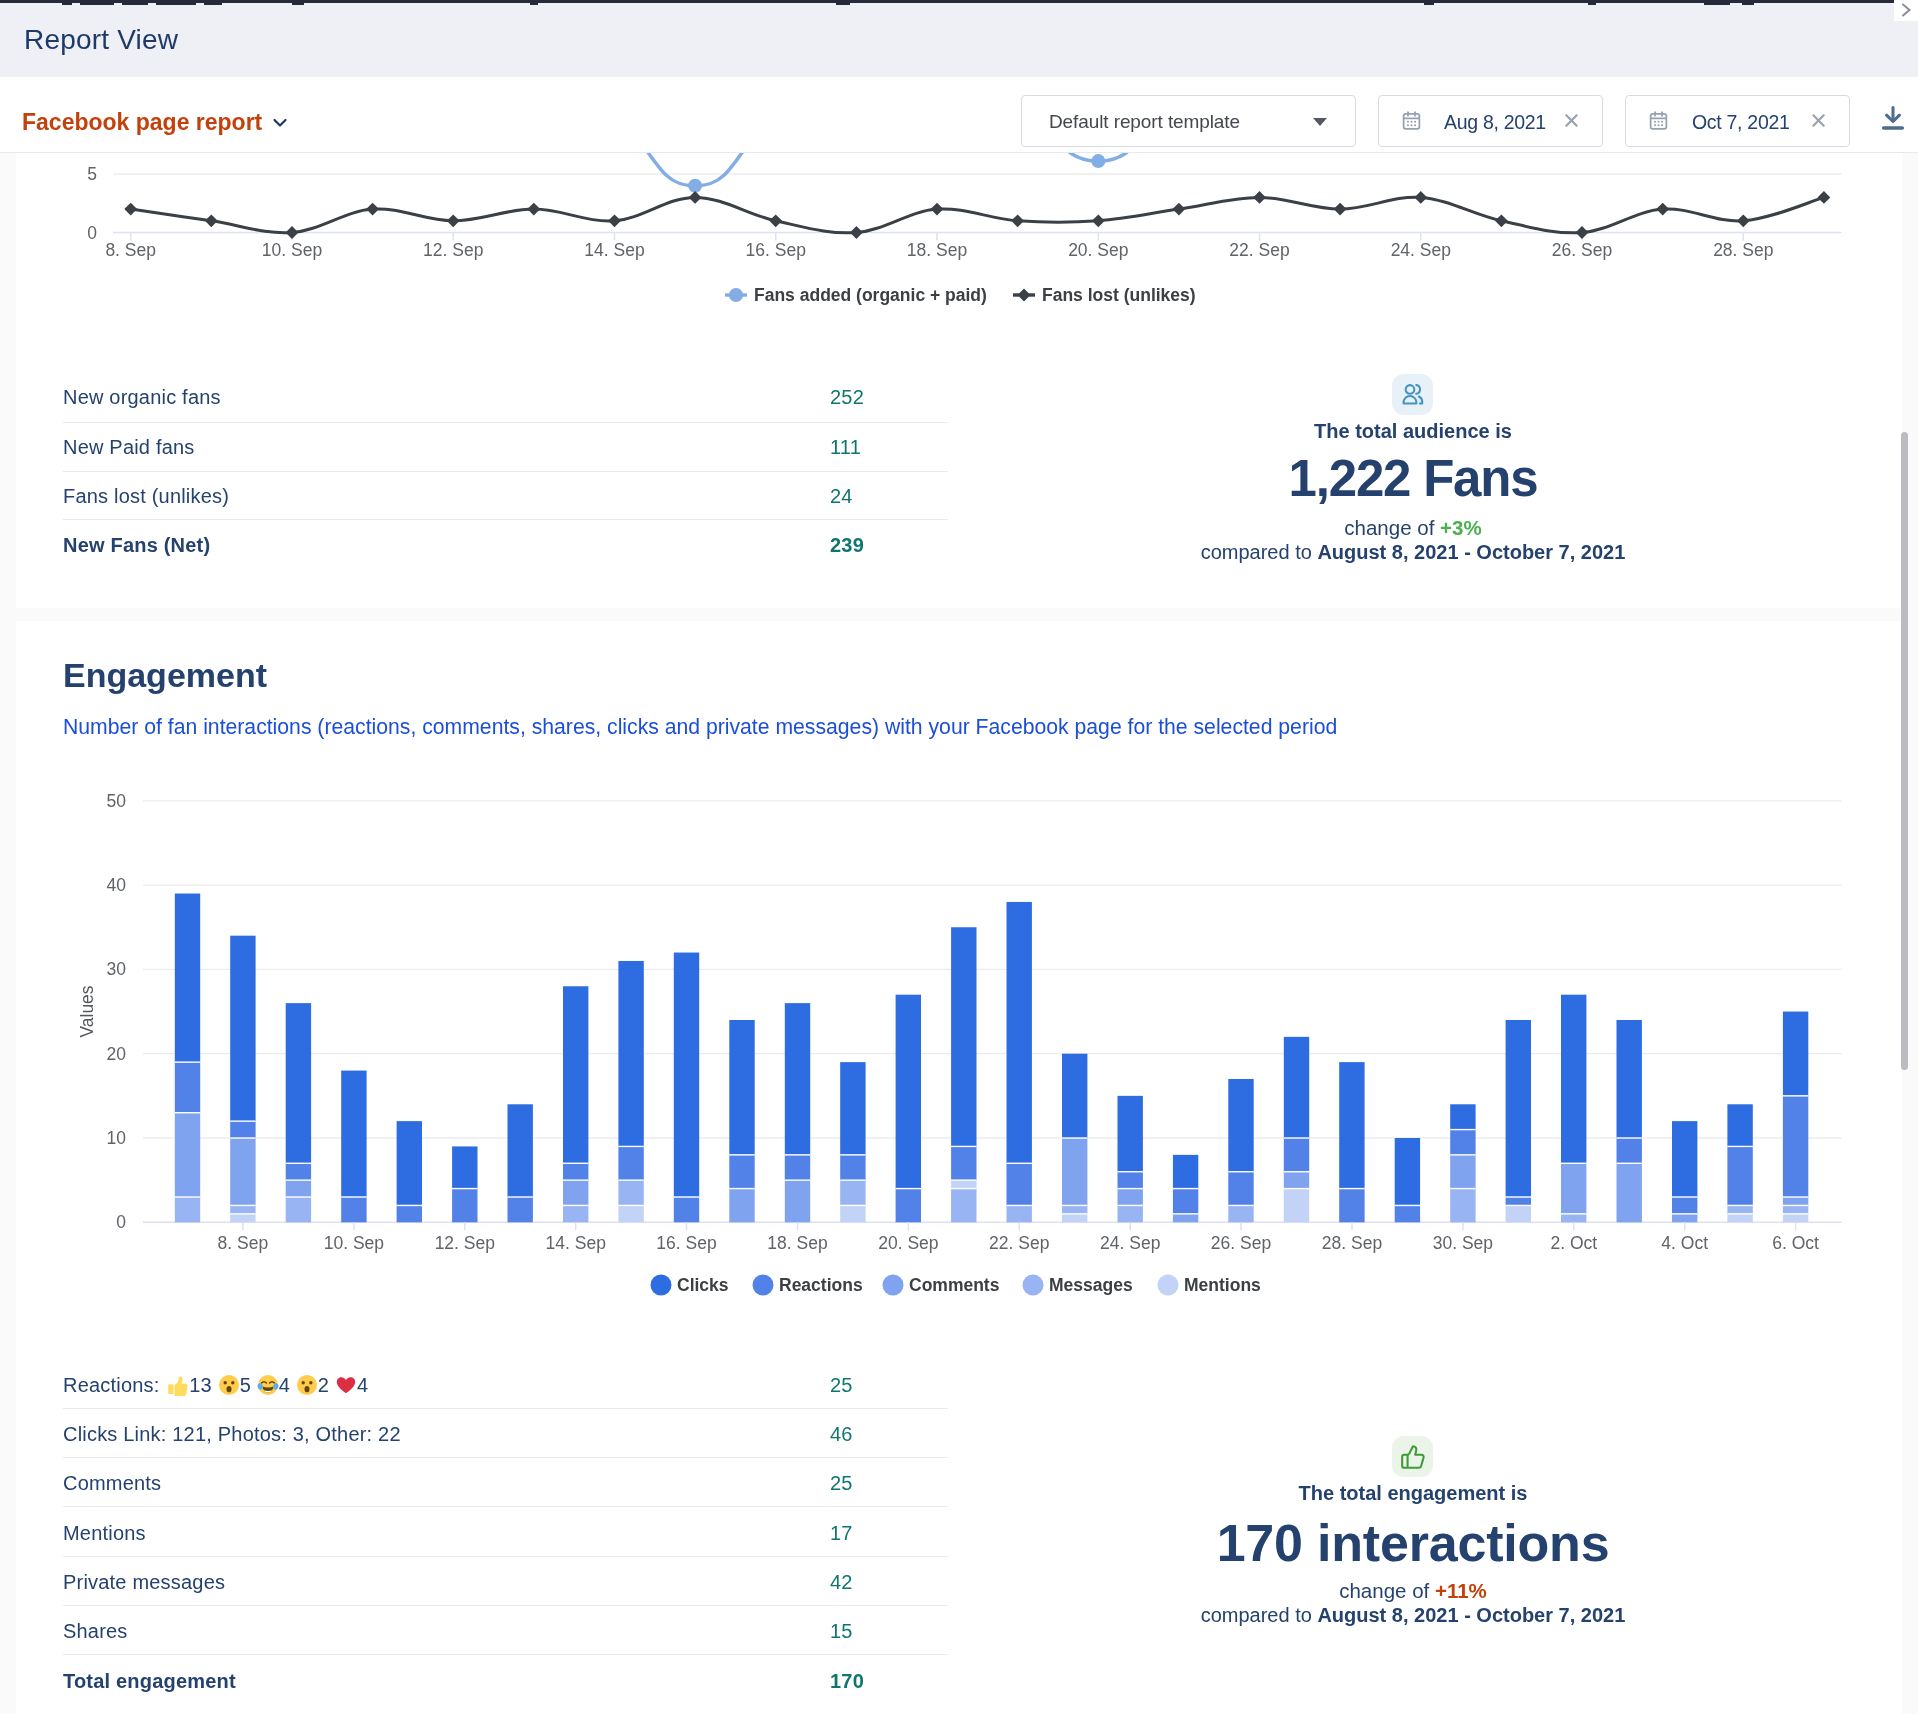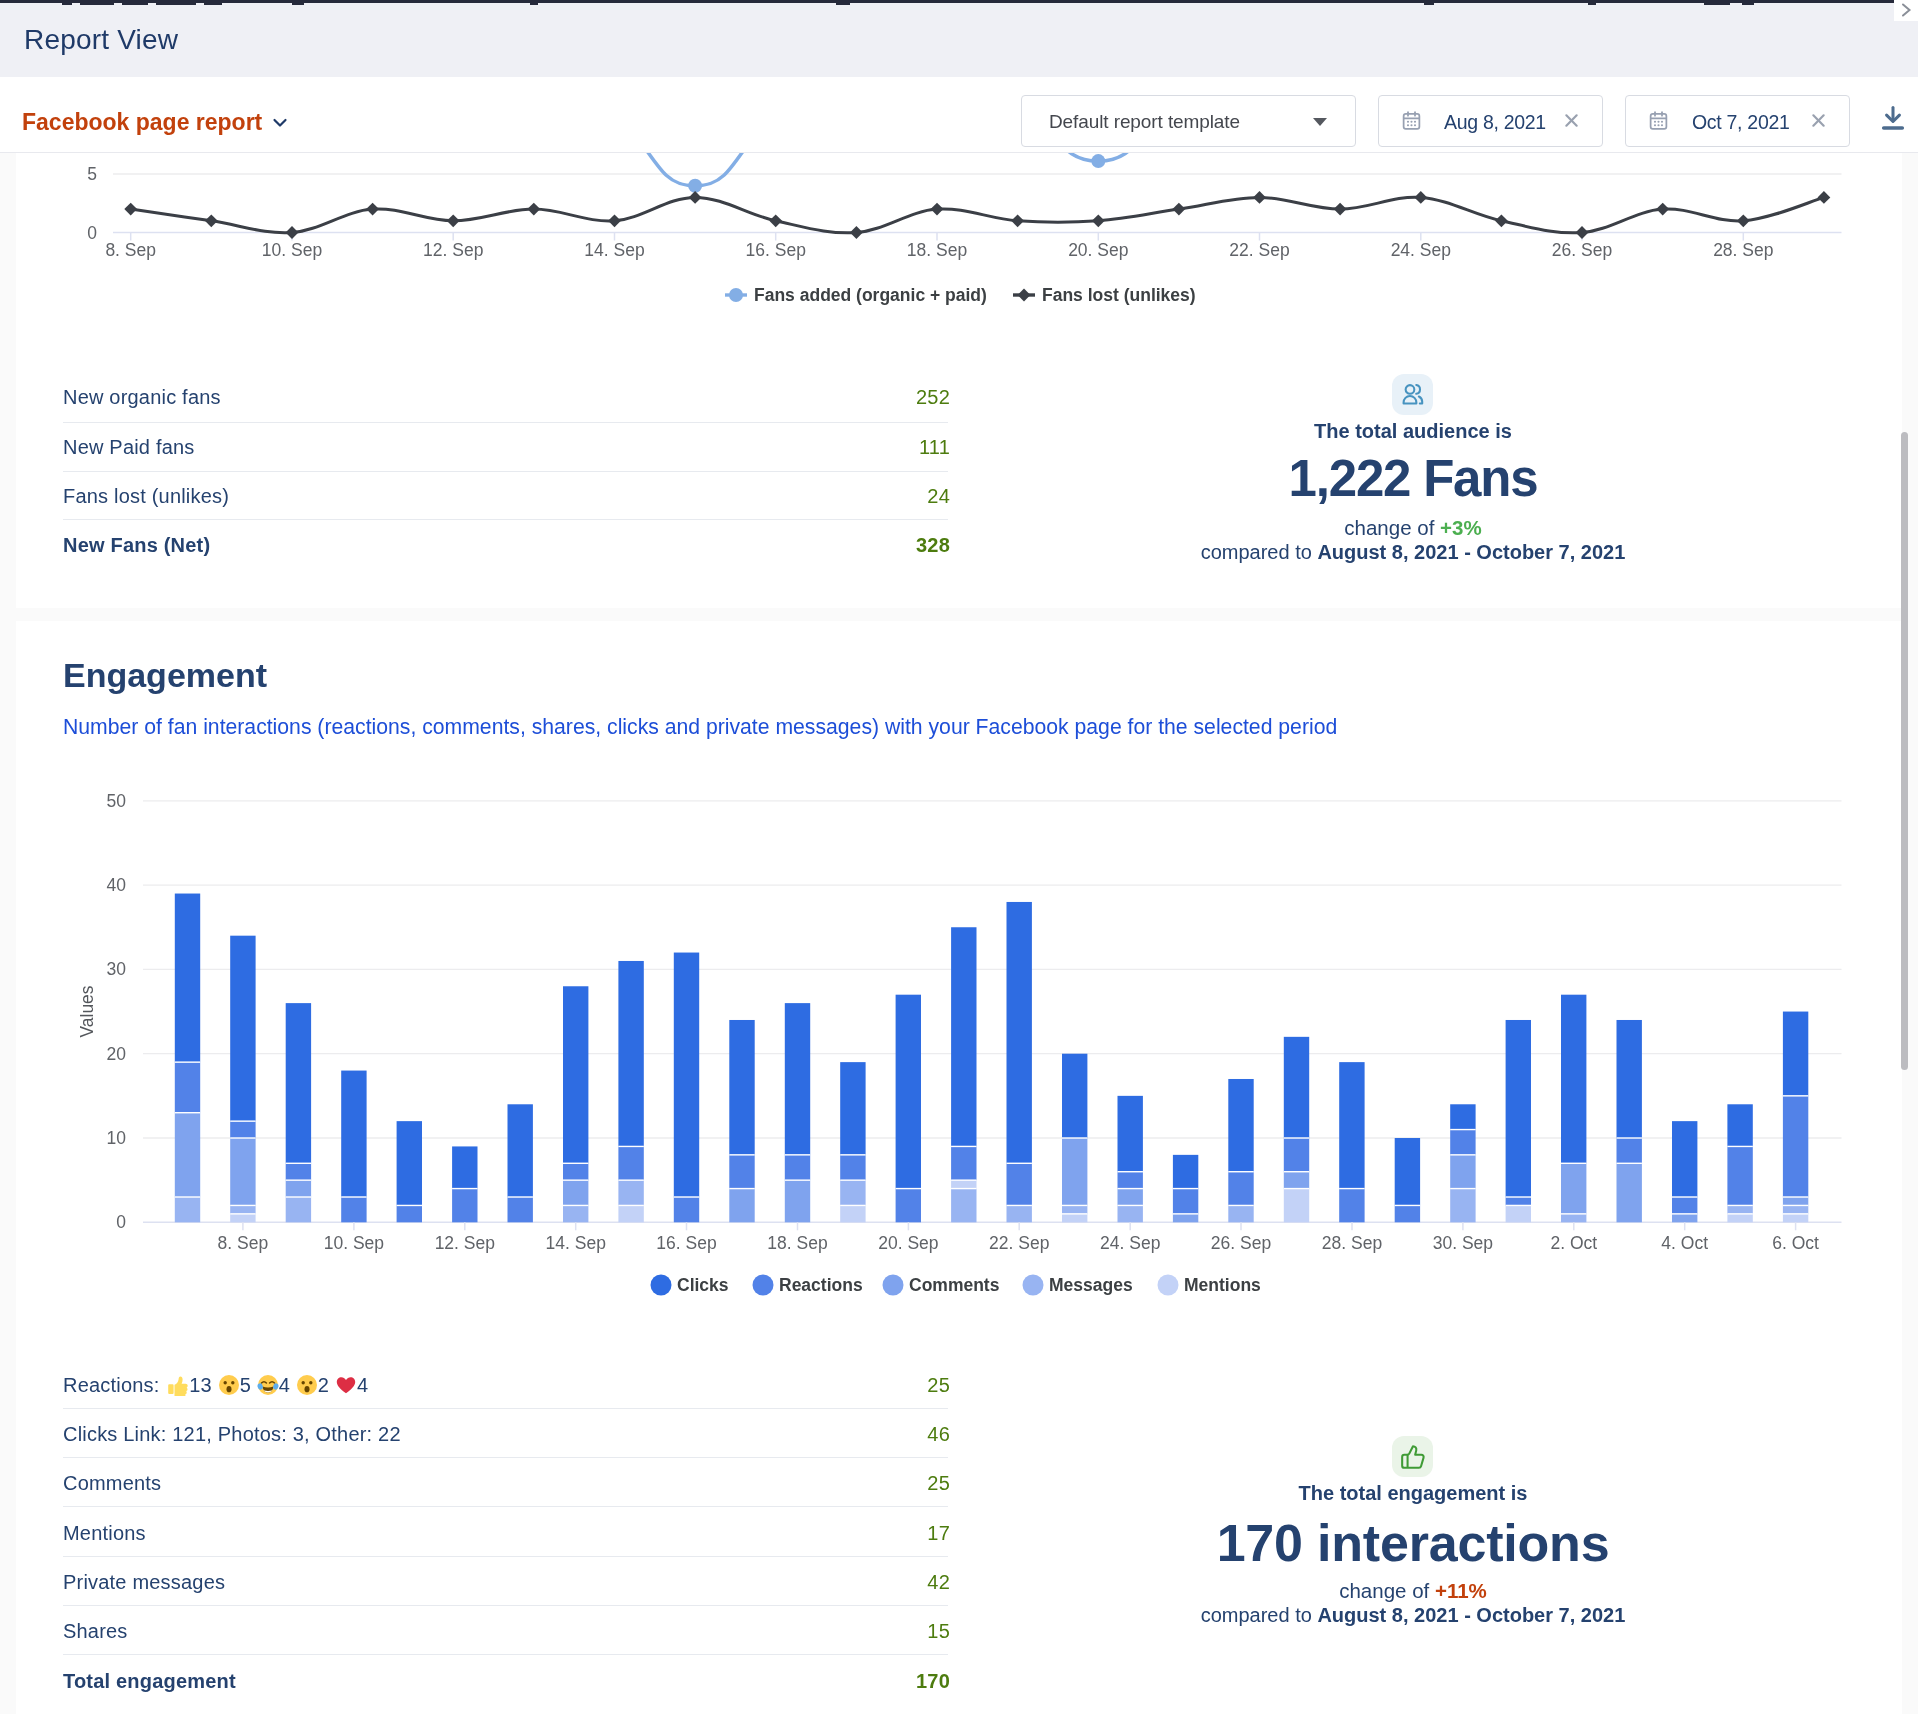--- a/index.html
+++ b/index.html
@@ -1,17 +1,17 @@
 <!DOCTYPE html>
 <html><head><meta charset="utf-8"><style>
 *{margin:0;padding:0;box-sizing:border-box}
 html,body{width:1918px;height:1714px;overflow:hidden;background:#fafafa;font-family:"Liberation Sans",sans-serif}
 .abs{position:absolute}
 .row{position:absolute;height:24px;line-height:24px;font-size:20px;color:#25426f;letter-spacing:.2px}
-.rowv{position:absolute;height:24px;line-height:24px;font-size:20px;color:#4d7c0f;width:120px;text-align:right;font-weight:500;letter-spacing:.2px}
+.rowv{position:absolute;height:24px;line-height:24px;font-size:20px;color:#0f766e;width:120px;font-weight:500;letter-spacing:.2px}
 .hr{position:absolute;left:63px;width:885px;height:1px;background:#e7eaef}
 .ctr{position:absolute;width:700px;text-align:center;color:#25426f}
 </style></head><body>
 
 <div class="abs" style="left:0;top:3px;width:1918px;height:74px;background:#eff0f5"></div>
 <div class="abs" style="left:0;top:0;width:1918px;height:3px;background:#262a3b"></div>
 <div class="abs" style="left:62px;top:3px;width:10px;height:2px;background:#262a3b"></div>
 <div class="abs" style="left:80px;top:3px;width:34px;height:2px;background:#262a3b"></div>
 <div class="abs" style="left:122px;top:3px;width:26px;height:2px;background:#262a3b"></div>
 <div class="abs" style="left:156px;top:3px;width:40px;height:2px;background:#262a3b"></div>
@@ -148,21 +148,21 @@
 <path d="M310 4.6 L316.4 11 L310 17.4 L303.6 11 Z" fill="#3b3f46"></path>
 <text x="328" y="17" font-family="Liberation Sans" font-size="17.5" font-weight="bold" fill="#3c4043">Fans lost (unlikes)</text>
 </svg>
 <div class="row" style="left:63px;top:385px;">New organic fans</div>
 <div class="rowv" style="left:830px;top:385px;">252</div>
 <div class="row" style="left:63px;top:434.5px;">New Paid fans</div>
 <div class="rowv" style="left:830px;top:434.5px;">111</div>
 <div class="row" style="left:63px;top:483.5px;">Fans lost (unlikes)</div>
 <div class="rowv" style="left:830px;top:483.5px;">24</div>
 <div class="row" style="left:63px;top:533px;font-weight:700;">New Fans (Net)</div>
-<div class="rowv" style="left:830px;top:533px;font-weight:700;">328</div>
+<div class="rowv" style="left:830px;top:533px;font-weight:700;">239</div>
 <div class="hr" style="top:421.5px"></div>
 <div class="hr" style="top:470.8px"></div>
 <div class="hr" style="top:519.0px"></div>
 <div class="abs" style="left:1392px;top:374px;width:41px;height:41px;background:#e8f1f8;border-radius:12px"></div>
 <svg width="26" height="26" viewBox="0 0 24 24" fill="none" stroke="#4793c0" stroke-width="1.9" stroke-linecap="round" stroke-linejoin="round" style="position:absolute;left:1400px;top:382px">
 <circle cx="9.2" cy="6.9" r="4.0"></circle>
 <path d="M15.0 2.8a4.1 4.1 0 0 1 0 8.1"></path>
 <path d="M3.3 19.9v-0.9c0-3.5 2.6-6.1 5.9-6.1s5.9 2.6 5.9 6.1v0.9z"></path>
 <path d="M17.4 13.4c1.9 .9 3.1 2.7 3.1 4.9v1.5h-2.2"></path>
 </svg>

